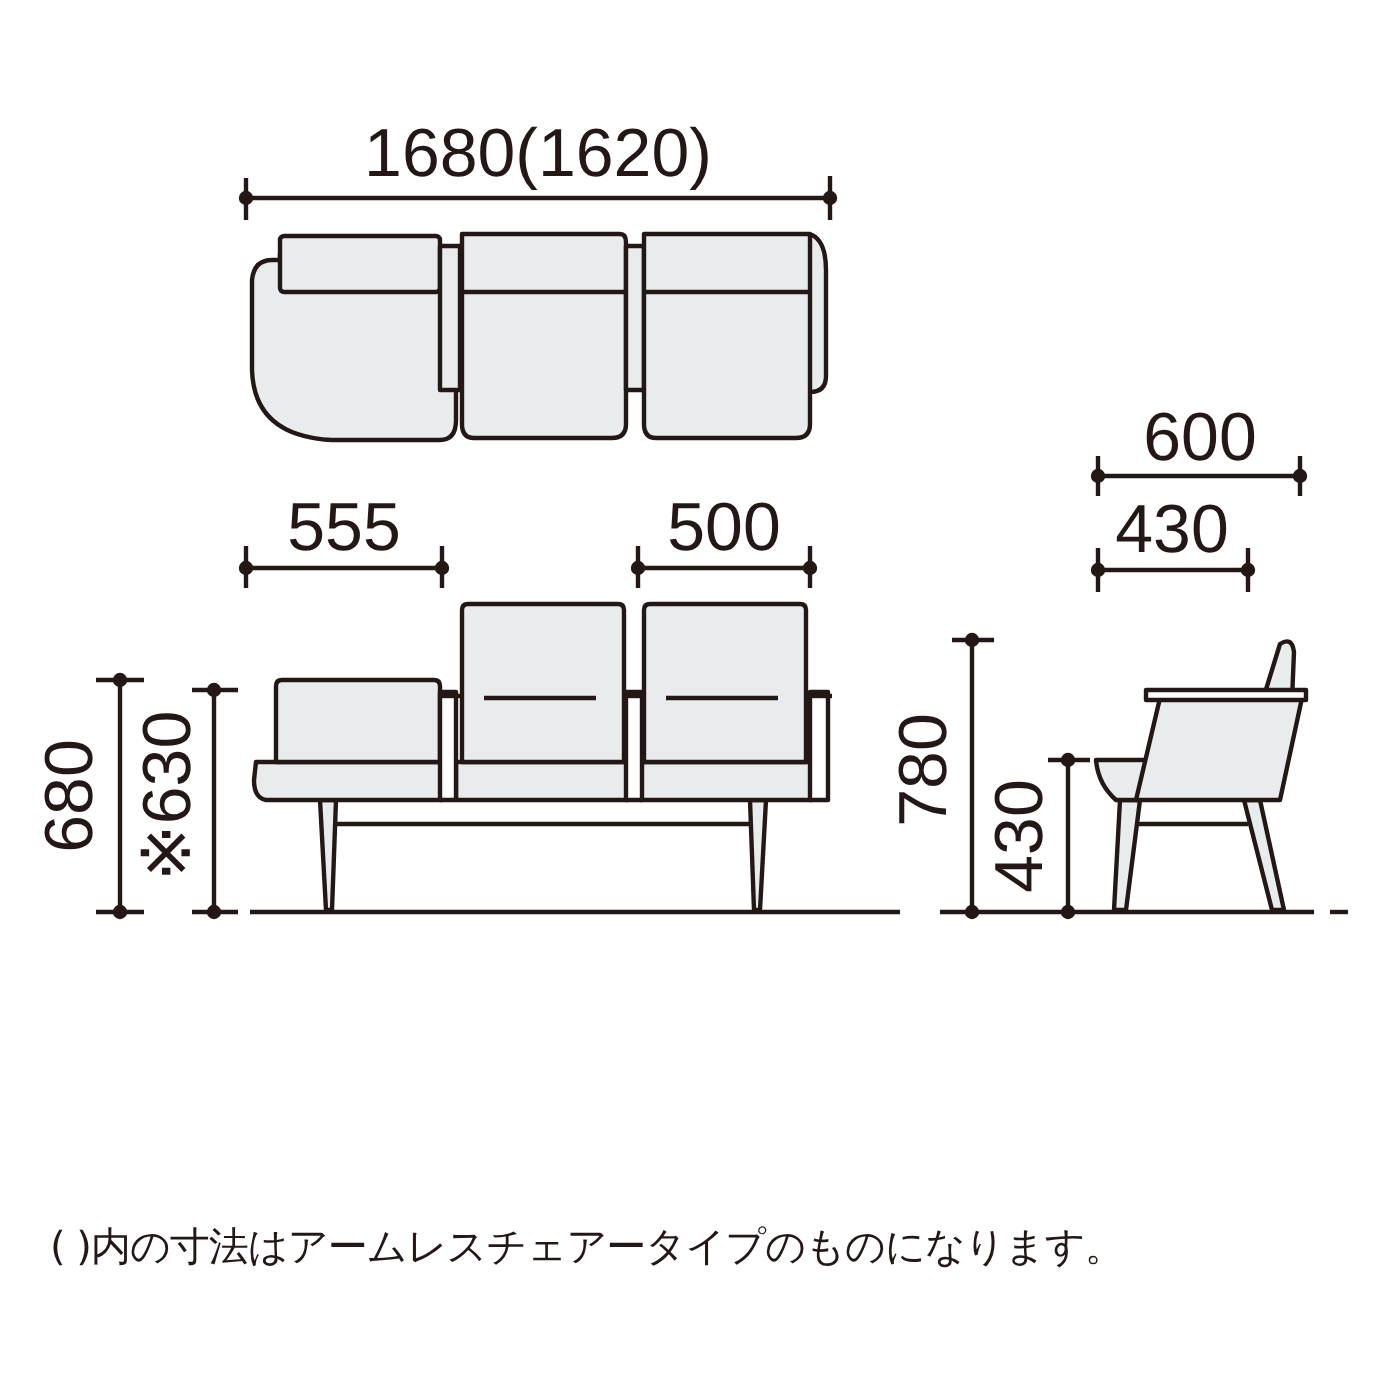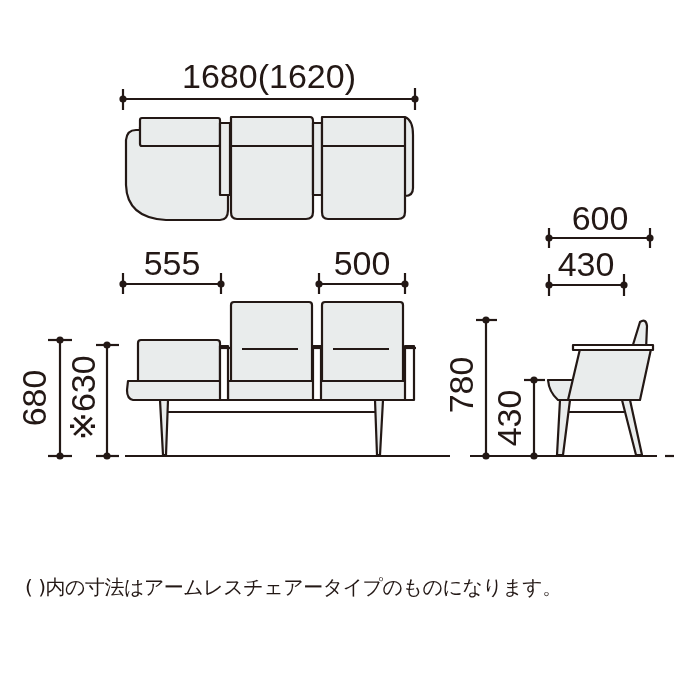--- a/index.html
+++ b/index.html
@@ -1,21 +1,21 @@
 <!DOCTYPE html>
 <html><head>
 <meta charset="utf-8">
 <style>
   html, body { margin:0; padding:0; background:#ffffff; }
   body { width:700px; height:700px; position:relative; overflow:hidden;
          font-family:"DejaVu Sans", "Liberation Sans", sans-serif; color:#231815; }
   #drawing { position:absolute; left:0; top:0; }
   .dimtxt { font-family:"Liberation Sans", "DejaVu Sans", sans-serif; font-size:34px; fill:#231815; }
   .notes { position:absolute; left:25px; top:572px; font-size:20px; line-height:30px; color:#231815; white-space:nowrap; }
-  .notes div { letter-spacing:-0.5px; }
+  .notes div { letter-spacing:-0.5px;margin-top:36px; }
 </style>
 </head>
 <body>
 
 <svg id="drawing" width="700" height="700" viewBox="0 0 700 700">
   <g stroke="#231815" stroke-width="2.2" fill="#e9ecec" stroke-linejoin="round">
 
     <g>
 
       <g fill="#231815">

